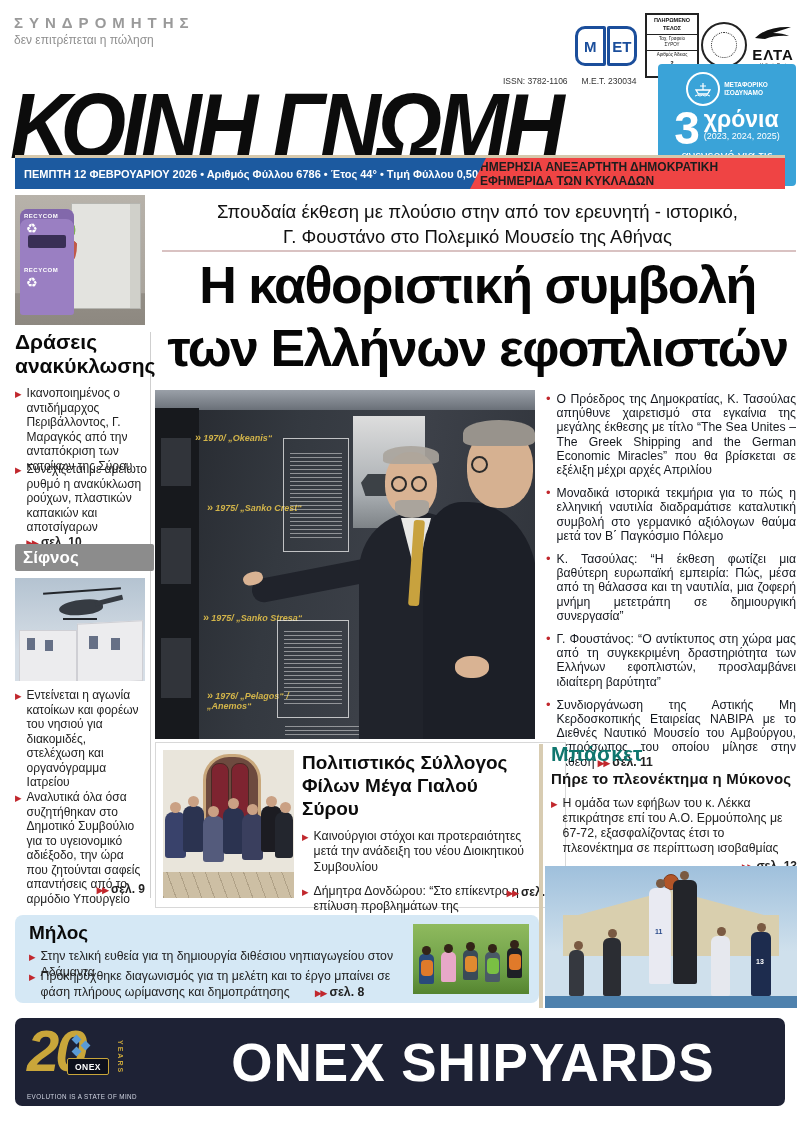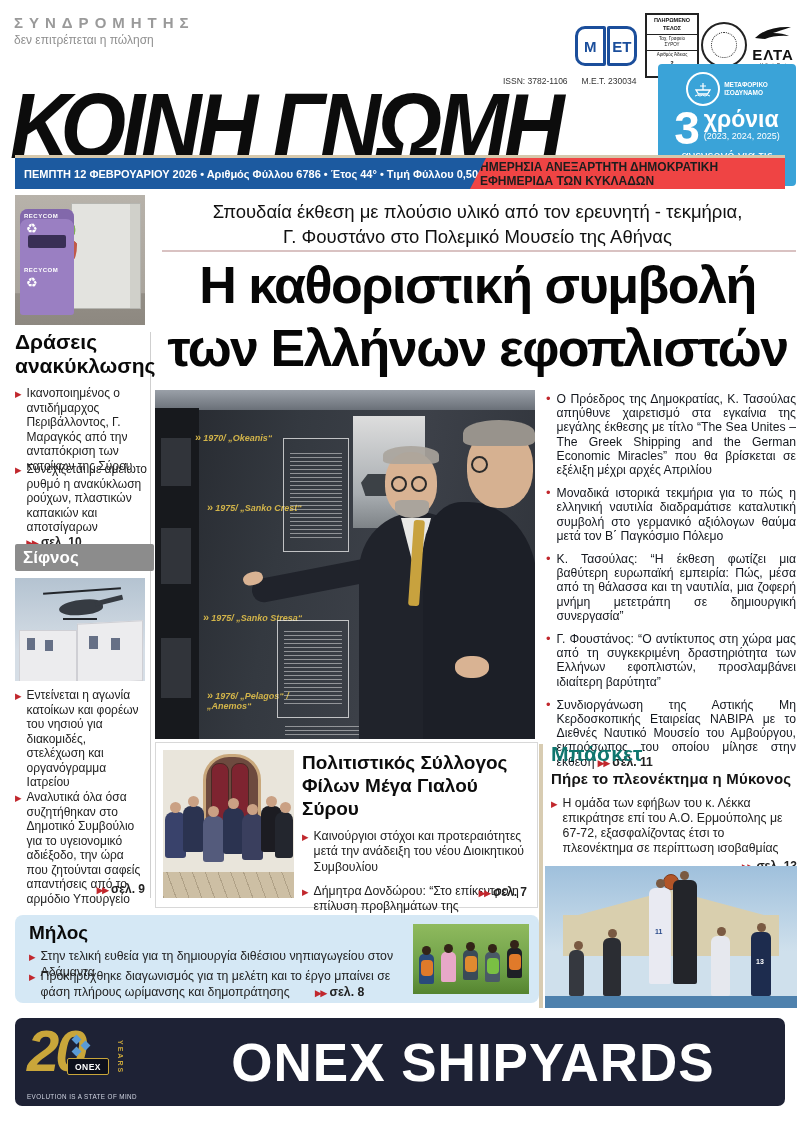--- a/index.html
+++ b/index.html
@@ -109,21 +109,21 @@
     clip-path:polygon(0 40%,12% 0,88% 0,100% 40%,92% 100%,8% 100%);}
   .head{position:absolute;background:#d9b393;border-radius:46%;}
   .hairtop{position:absolute;background:#aaa49c;border-radius:50% 50% 20% 20%;}
   .suit{position:absolute;background:#20232b;}
   .glasses{position:absolute;border:2px solid #2a2a2a;border-radius:50%;width:12px;height:12px;}
   .tie{position:absolute;background:#c8a23e;border-radius:3px;}
   .shirt{position:absolute;background:#e9e9e6;clip-path:polygon(0 0,100% 0,50% 100%);}
   .arm{position:absolute;background:#20232b;border-radius:12px;}
   .handskin{position:absolute;background:#d9b393;border-radius:45%;}
 
-  .cult{left:155px;top:742px;width:381px;height:164px;border:1px solid #d8d8d8;background:#fff;}
+  .cult{left:155px;top:742px;width:381px;height:164px;border:1px solid #d8d8d8;background:#fff;padding-left:28px;}
   .cultphoto{position:absolute;left:7px;top:7px;width:131px;height:148px;background:#e9e5db;}
   .door{position:absolute;left:40px;top:4px;width:52px;height:84px;background:#6d4a3f;
     border:3px solid #c9a87c;border-radius:26px 26px 0 0;}
   .pane{position:absolute;top:6px;width:16px;height:66px;background:#7e2430;border-radius:8px 8px 0 0;border:1px solid #4a2a24;}
   .stepzone{position:absolute;left:0;bottom:0;width:100%;height:26px;background:#cdbfa4;
     background-image:repeating-linear-gradient(70deg,rgba(120,105,80,.35) 0 1px,transparent 1px 12px);}
   .person{position:absolute;width:21px;height:46px;background:#2b3350;border-radius:8px 8px 3px 3px;}
   .person:before{content:"";position:absolute;left:5px;top:-10px;width:11px;height:11px;border-radius:50%;background:#caa184;}
   .cultbody{position:absolute;left:146px;top:8px;width:228px;}
   .culttitle{font-size:19px;line-height:23px;font-weight:bold;color:#0c0c0c;}
@@ -247,21 +247,21 @@
     <div class="l3">ανενεργό για τις</div>
     <div class="l4">Επιχειρήσεις</div>
   </div>
 
   <div class="abs datebar">
     <div class="blue">ΠΕΜΠΤΗ 12 ΦΕΒΡΟΥΑΡΙΟΥ 2026 • Αριθμός Φύλλου 6786 • Έτος 44° • Τιμή Φύλλου 0,50€</div>
     <div class="tan">ΗΜΕΡΗΣΙΑ ΑΝΕΞΑΡΤΗΤΗ ΔΗΜΟΚΡΑΤΙΚΗ ΕΦΗΜΕΡΙΔΑ ΤΩΝ ΚΥΚΛΑΔΩΝ</div>
   </div>
 
   <div class="abs kicker">
-    <div>Σπουδαία έκθεση με πλούσιο υλικό από τον ερευνητή - τεκμήρια,</div>
+    <div>Σπουδαία έκθεση με πλούσιο στην από τον ερευνητή - ιστορικό,</div>
     <div>Γ. Φουστάνο στο Πολεμικό Μουσείο της Αθήνας</div>
   </div>
   <div class="abs krule"></div>
   <div class="abs headline">
     <div>Η καθοριστική συμβολή</div>
     <div>των Ελλήνων εφοπλιστών</div>
   </div>
 
   <div class="abs vrule1"></div>
 

